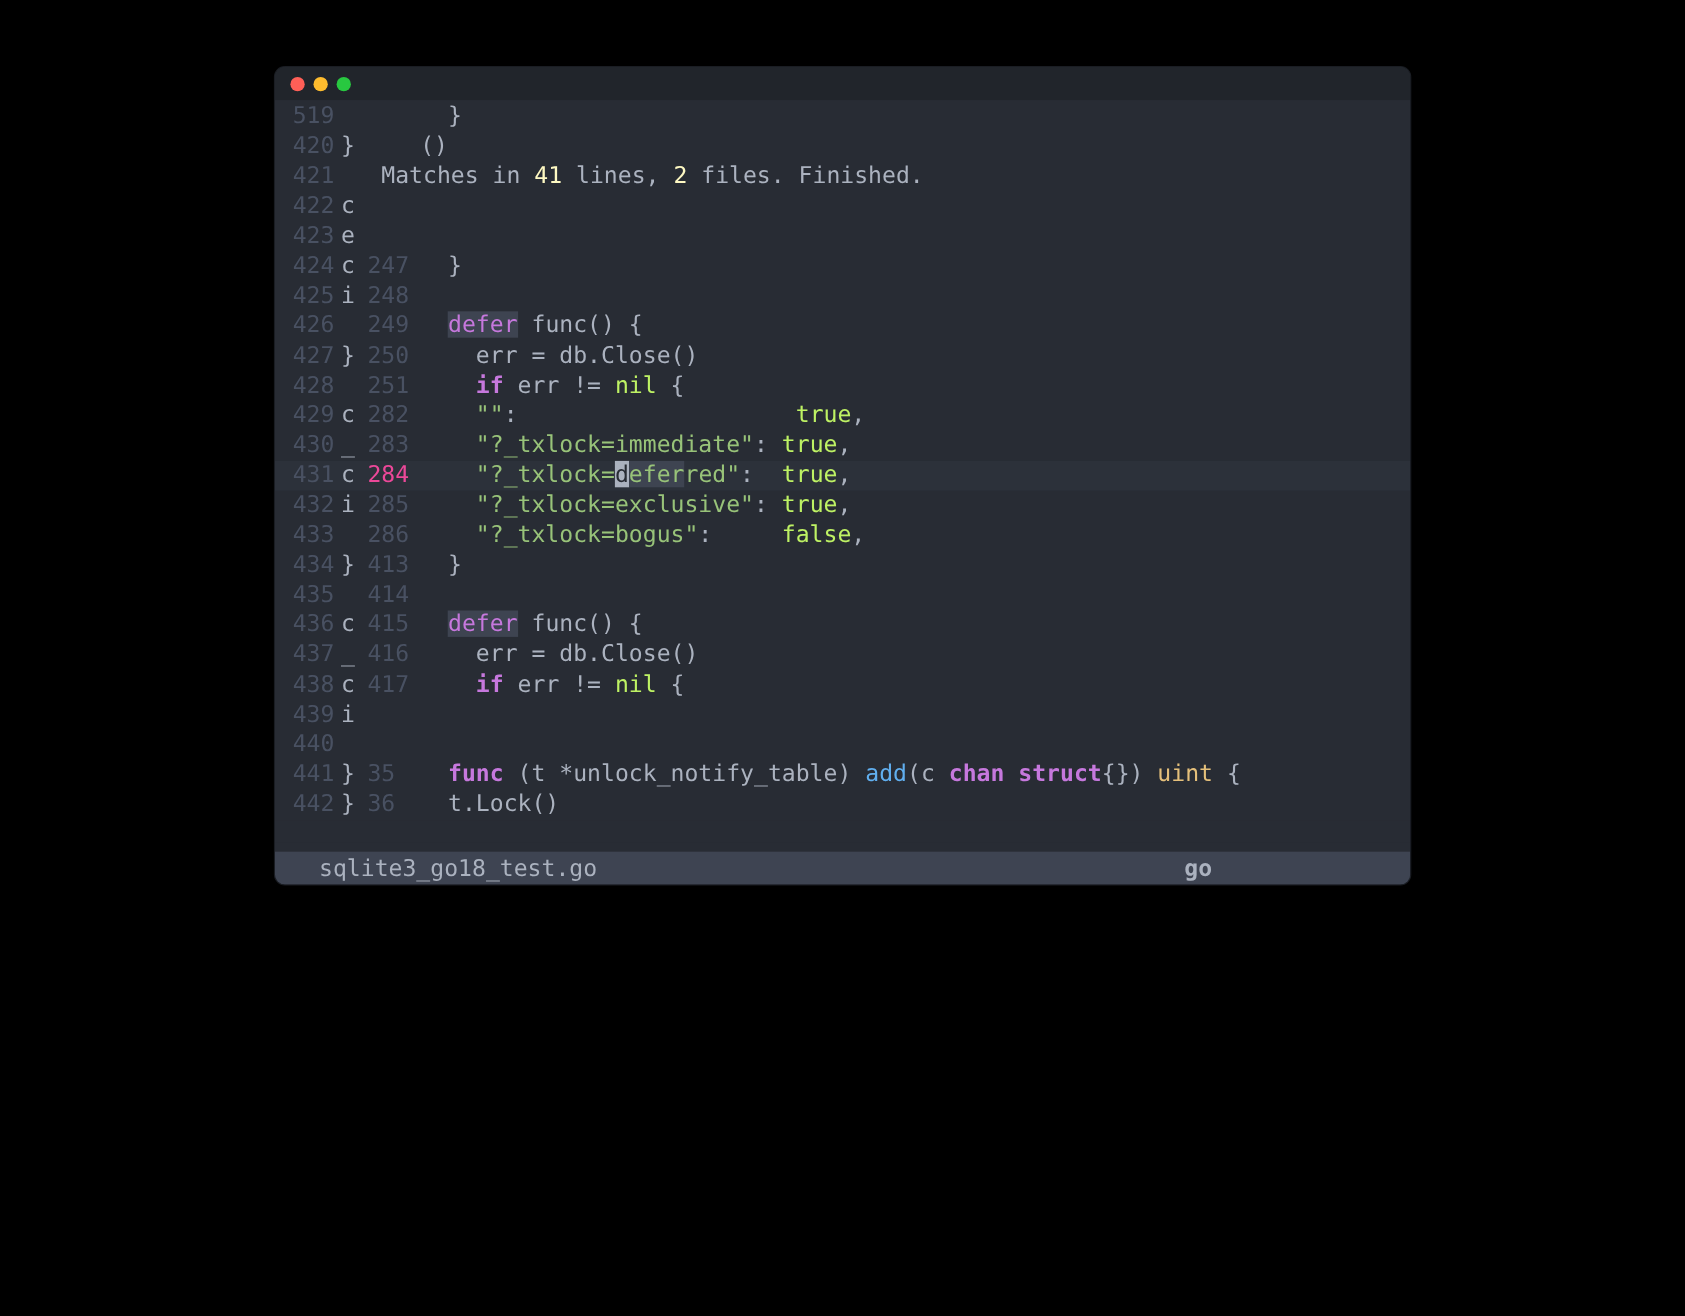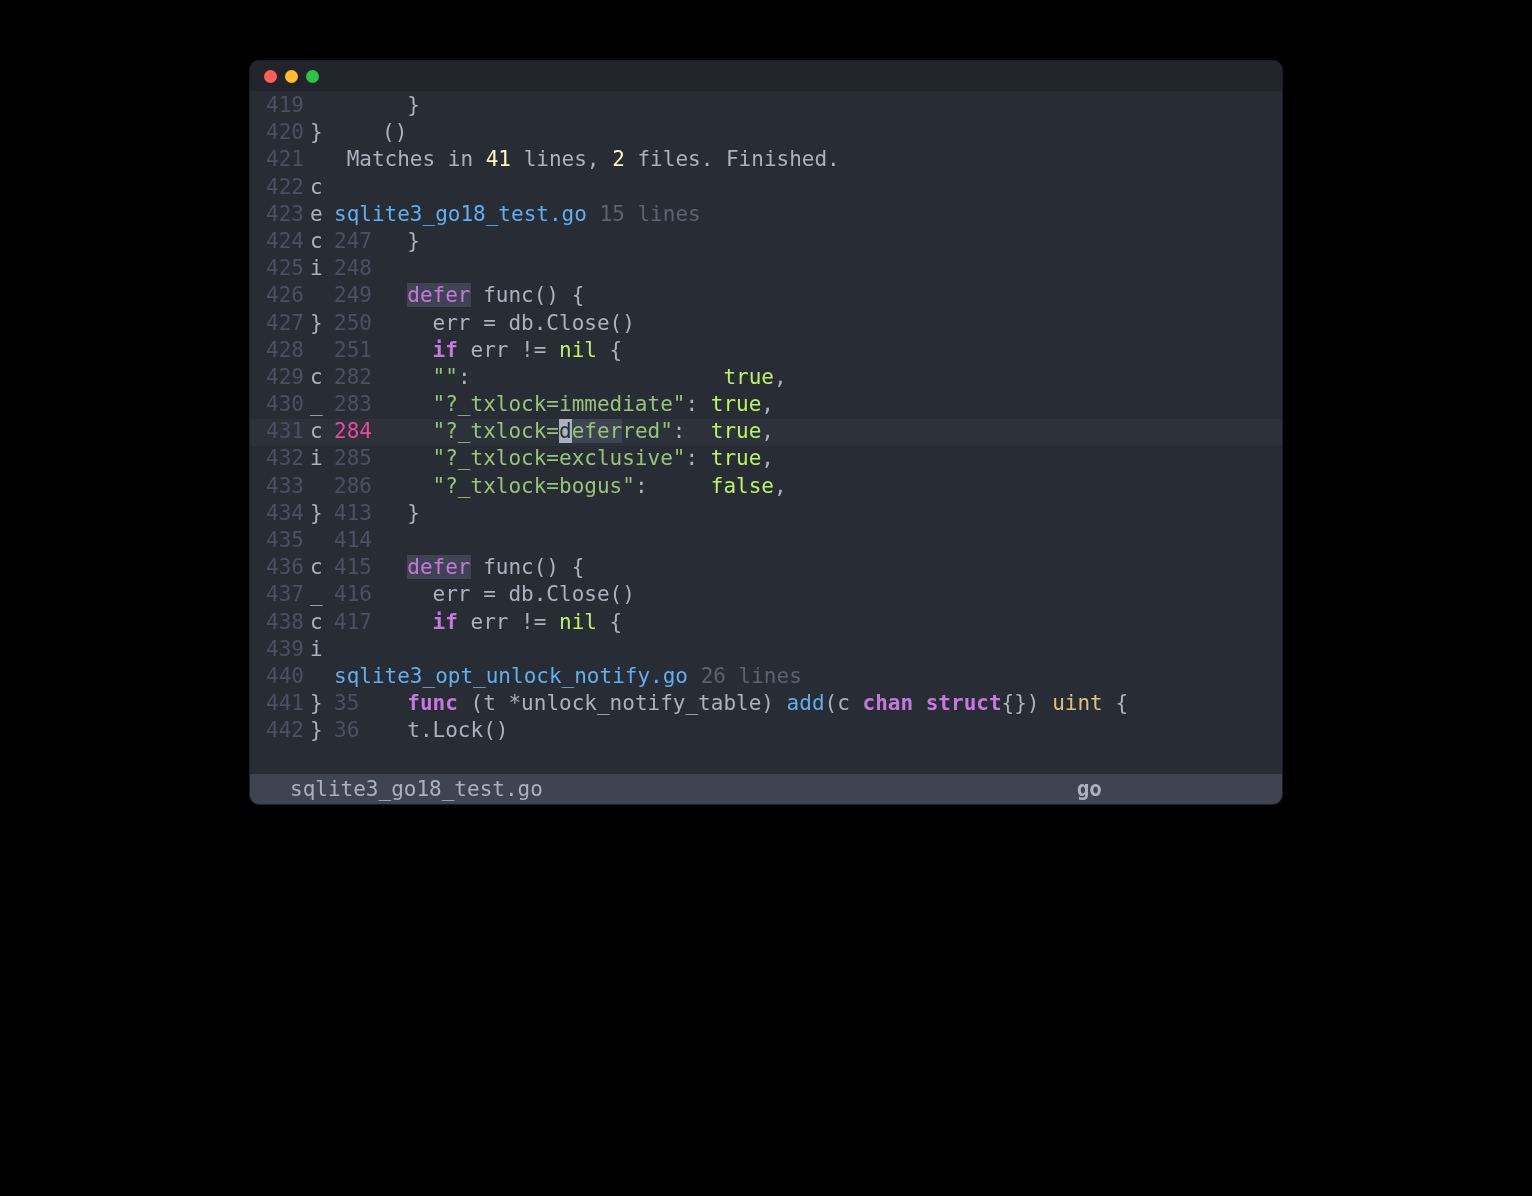--- a/index.html
+++ b/index.html
@@ -126,21 +126,21 @@
 <div class="window">
   <div class="titlebar">
     <div class="tl-btn red"></div>
     <div class="tl-btn yellow"></div>
     <div class="tl-btn green"></div>
   </div>
 
   <div class="editor">
 
     <div class="line">
-      <span class="gutter-left">419</span>
+      <span class="gutter-left">519</span>
       <span class="mid"> </span>
       <span class="gutter-right"></span>
       <span class="code">  }</span>
     </div>
 
     <div class="line">
       <span class="gutter-left">420</span>
       <span class="mid">}</span>
       <span class="gutter-right"></span>
       <span class="code">()</span>
@@ -154,21 +154,20 @@
 
     <div class="line">
       <span class="gutter-left">422</span>
       <span class="mid">c</span>
       <span class="gutter-right"></span>
     </div>
 
     <div class="line">
       <span class="gutter-left">423</span>
       <span class="mid">e</span>
-      <span class="code"><span class="file-header">sqlite3_go18_test.go</span><span class="dim"> 15 lines</span></span>
     </div>
 
     <div class="line">
       <span class="gutter-left">424</span>
       <span class="mid">c</span>
       <span class="gutter-right">247</span>
       <span class="code">  }</span>
     </div>
 
     <div class="line">
@@ -269,21 +268,20 @@
 
     <div class="line">
       <span class="gutter-left">439</span>
       <span class="mid">i</span>
       <span class="gutter-right"></span>
     </div>
 
     <div class="line">
       <span class="gutter-left">440</span>
       <span class="mid"> </span>
-      <span class="code"><span class="file-header">sqlite3_opt_unlock_notify.go</span><span class="dim"> 26 lines</span></span>
     </div>
 
     <div class="line">
       <span class="gutter-left">441</span>
       <span class="mid">}</span>
       <span class="gutter-right">35</span>
       <span class="code">  <span class="kw">func</span><span> (t *unlock_notify_table) </span><span class="fn">add</span><span>(c </span><span class="kw">chan</span><span> </span><span class="kw">struct</span><span>{}) </span><span class="type">uint</span><span> {</span></span>
     </div>
 
     <div class="line">

